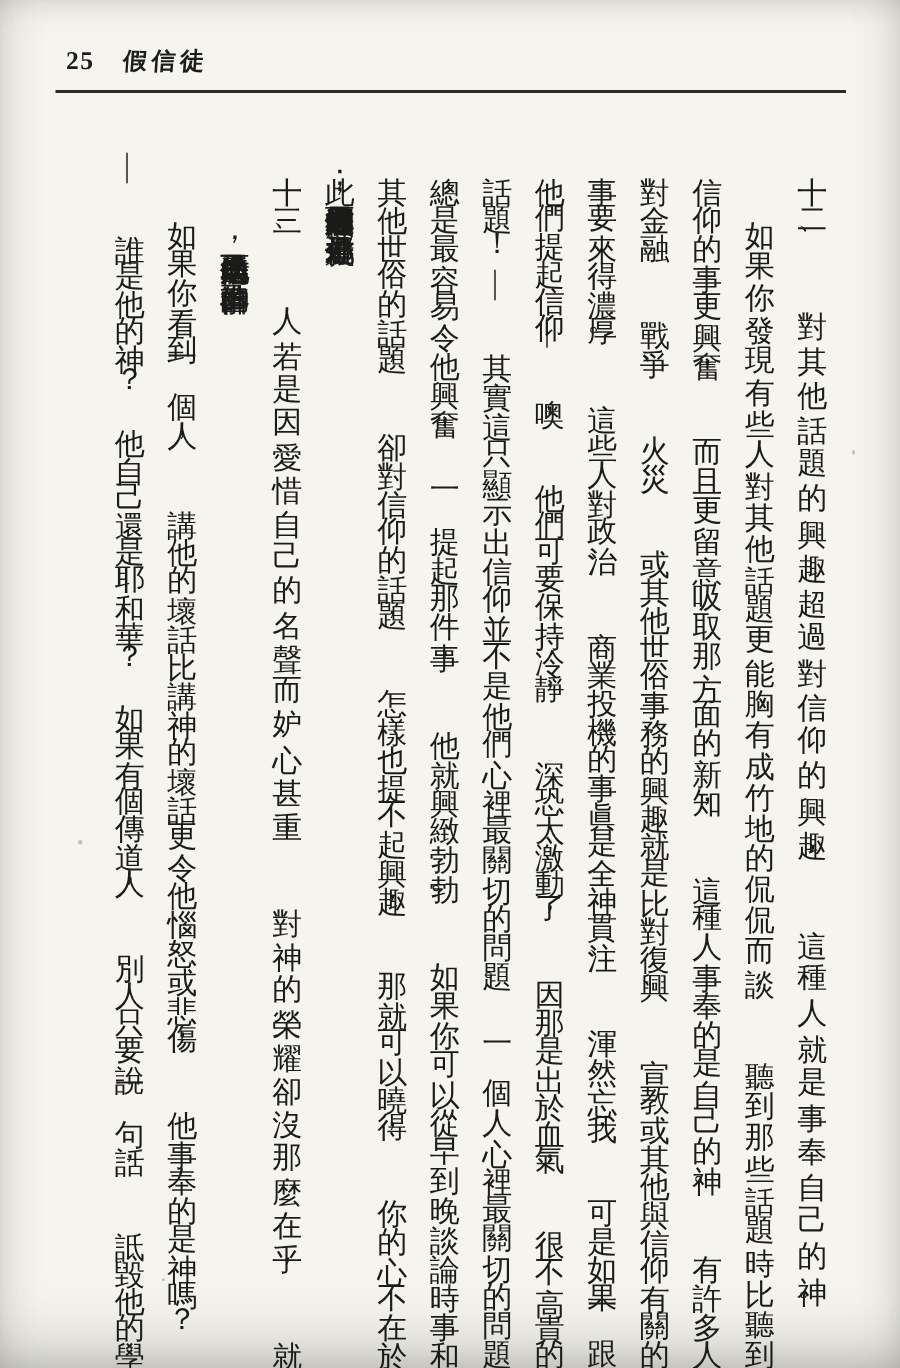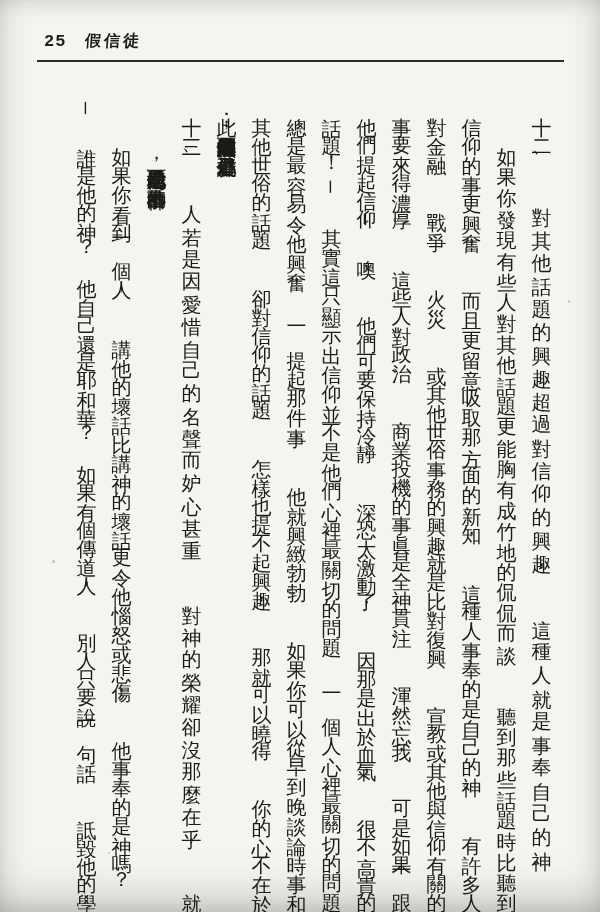--- a/index.html
+++ b/index.html
@@ -3,21 +3,21 @@
 <meta charset="utf-8">
 <title>25 假信徒</title>
 <style>
   html,body{margin:0;padding:0;background:#cfcfca;}
   .page{
     position:relative;
     width:600px;height:912px;
     margin:0 auto;
     background:#f5f4ef;
     overflow:hidden;
-    font-family:Liberation Mono, monospace;
+    font-family:Liberation Serif, serif;
     box-shadow:
       inset 0 -28px 50px -28px rgba(80,80,72,.50),
       inset 0 18px 30px -26px rgba(80,80,72,.35),
       inset -16px 0 34px -24px rgba(80,80,72,.30),
       inset 16px 0 34px -24px rgba(80,80,72,.28);
   }
   
   .header{
     position:absolute;left:44px;top:31px;
     display:flex;align-items:baseline;gap:19px;

